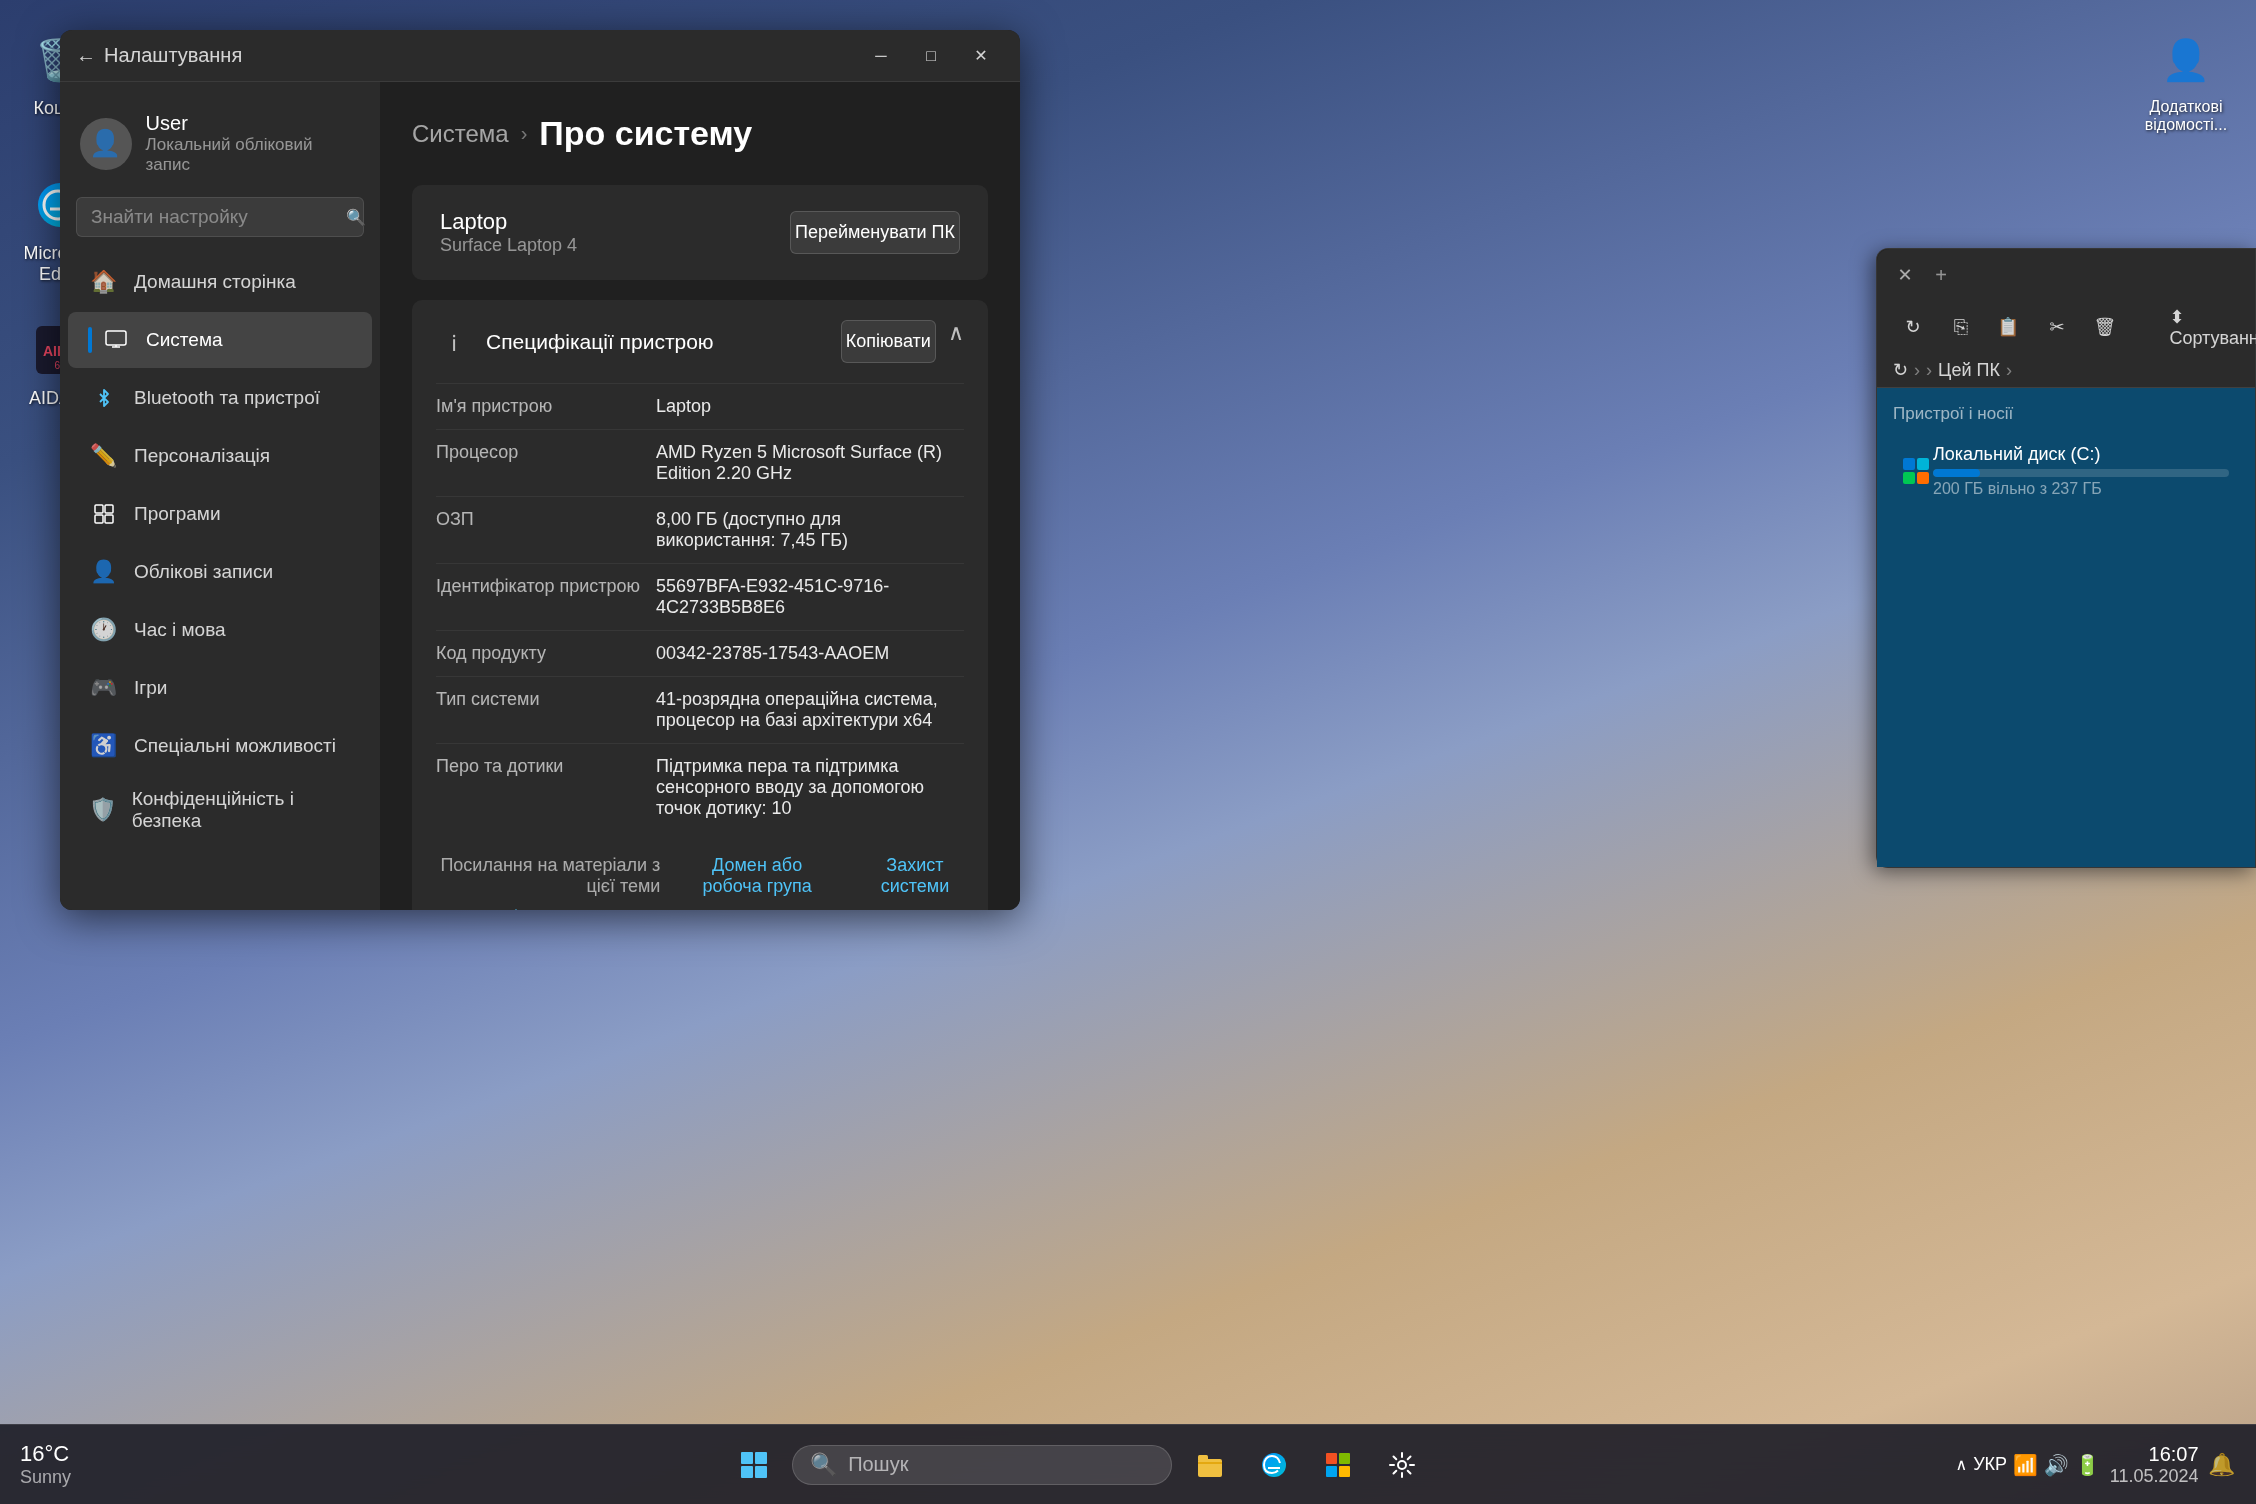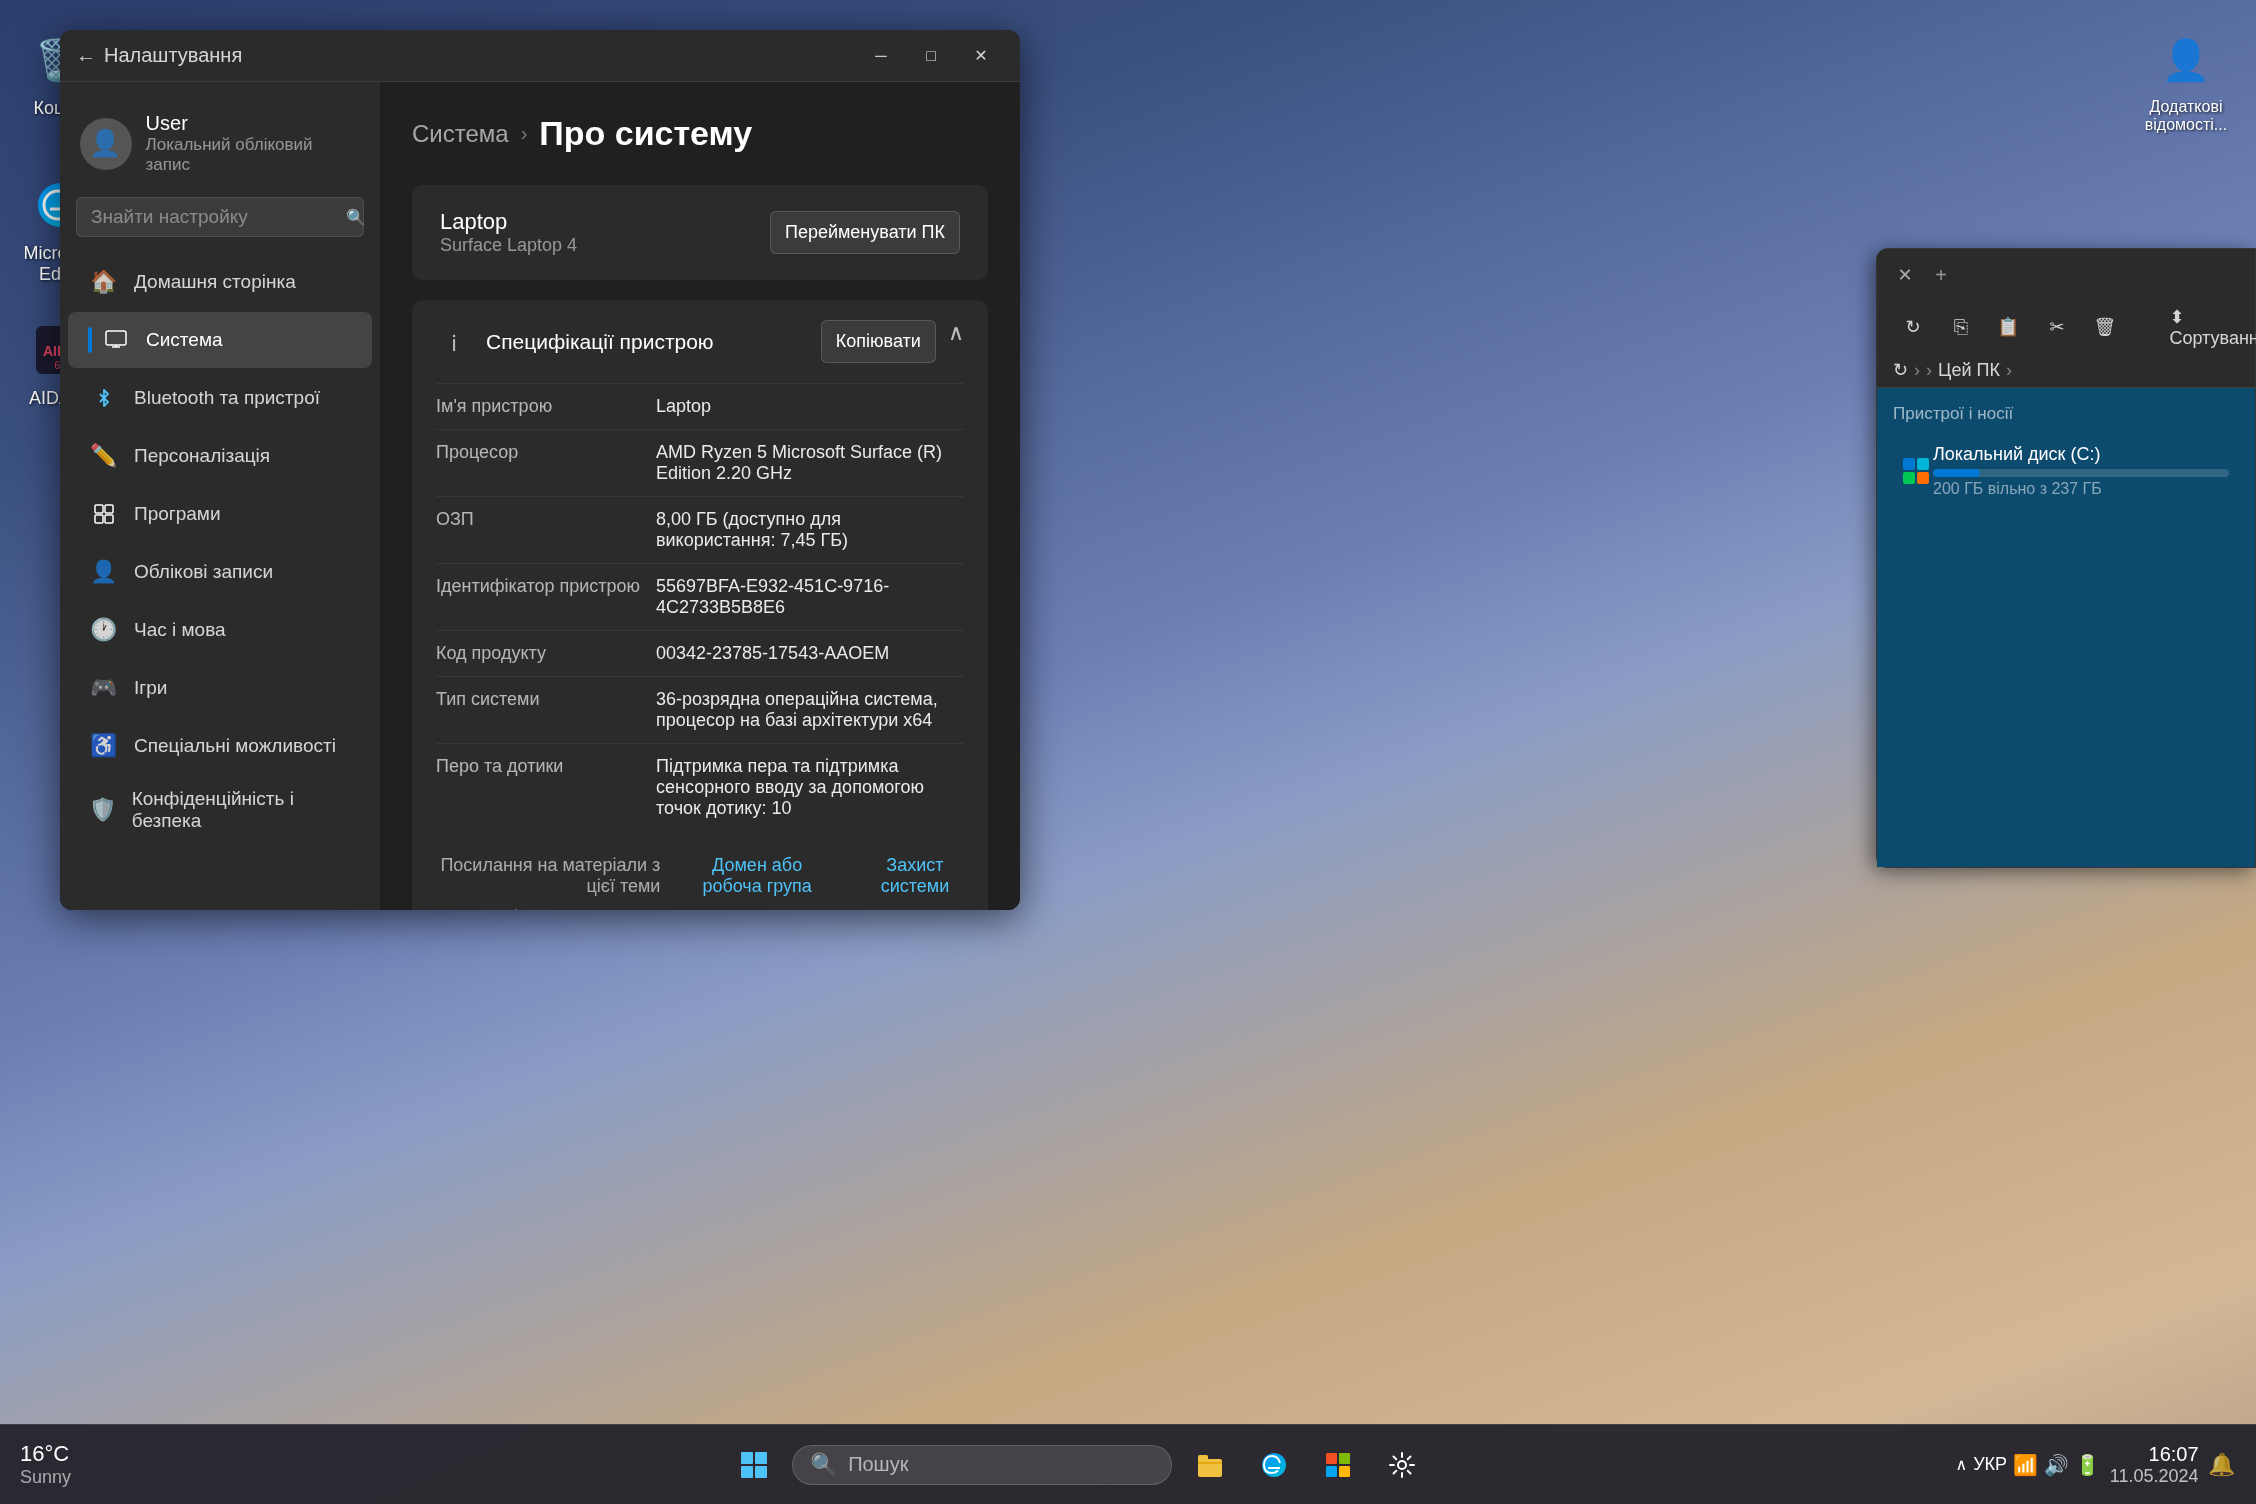--- a/index.html
+++ b/index.html
@@ -482,21 +482,21 @@
 
     .device-info p {
       color: rgba(255,255,255,0.5);
       font-size: 18px;
     }
 
     .btn-outline {
       background: rgba(255,255,255,0.08);
       border: 1px solid rgba(255,255,255,0.15);
       border-radius: 6px;
-      padding: 10px 14px;
+      padding: 10px 4px;
       color: white;
       font-size: 18px;
       cursor: pointer;
     }
 
     
     .spec-section {
       background: #2b2b2b;
       border-radius: 10px;
       margin-bottom: 20px;
@@ -844,21 +844,21 @@
             <div class="spec-row">
               <span class="spec-label">Ідентифікатор пристрою</span>
               <span class="spec-value">55697BFA-E932-451C-9716-4C2733B5B8E6</span>
             </div>
             <div class="spec-row">
               <span class="spec-label">Код продукту</span>
               <span class="spec-value">00342-23785-17543-AAOEM</span>
             </div>
             <div class="spec-row">
               <span class="spec-label">Тип системи</span>
-              <span class="spec-value">36-розрядна операційна система, процесор на базі архітектури x64</span>
+              <span class="spec-value">41-розрядна операційна система, процесор на базі архітектури x64</span>
             </div>
             <div class="spec-row">
               <span class="spec-label">Перо та дотики</span>
               <span class="spec-value">Підтримка пера та підтримка сенсорного вводу за допомогою точок дотику: 10</span>
             </div>
           </div>
 
           <div style="padding: 0 24px 20px;">
             <div class="links-row">
               <span class="links-label">Посилання на матеріали з цієї теми</span>

